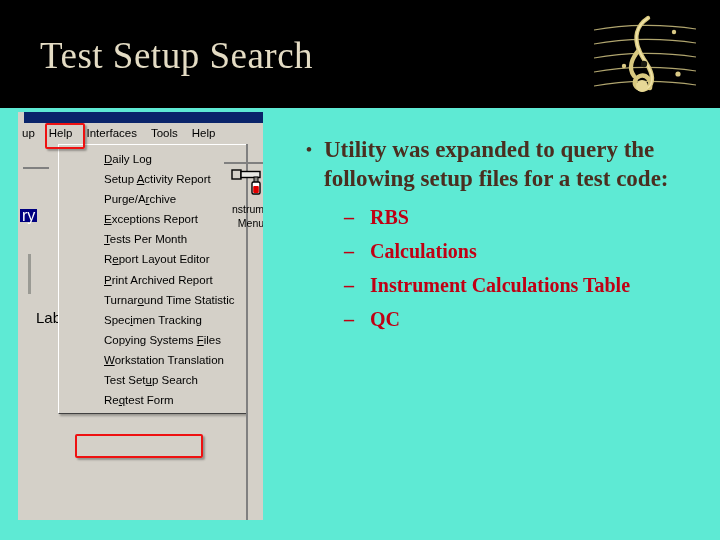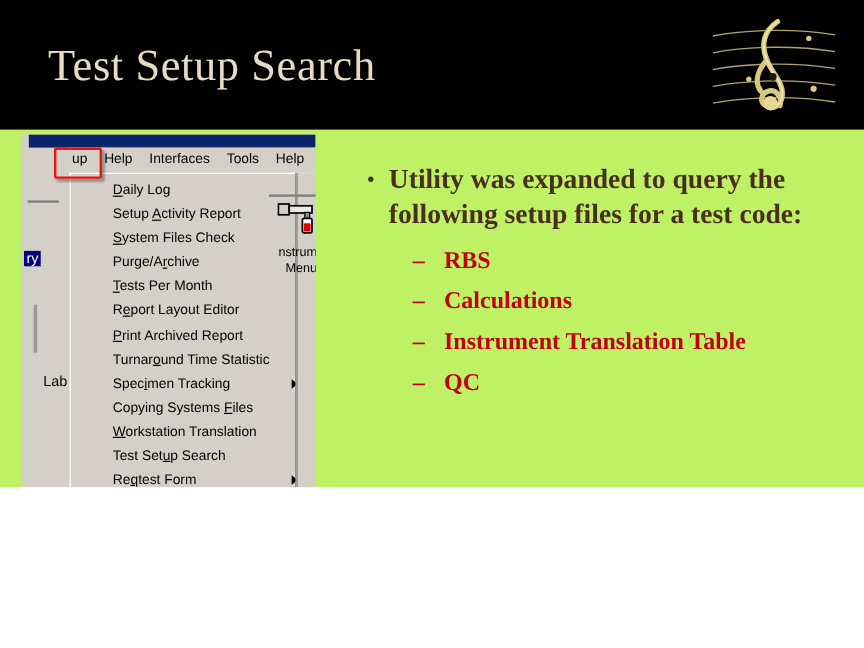--- a/index.html
+++ b/index.html
@@ -6,22 +6,22 @@
     margin: 0;
     padding: 0;
     background: #ffffff;
   }
   body {
     font-family: "Liberation Serif", serif;
   }
   .slide {
     position: relative;
     width: 720px;
-    height: 406px;
-    background: #bef264;
+    height: 540px;
+    background: #5eead4;
     overflow: hidden;
   }
 
   
   .title-band {
     position: absolute;
     left: 0; top: 0;
     width: 720px;
     height: 108px;
     background: #000000;
@@ -114,21 +114,20 @@
     height: 11px;
     background: #0a246a;
   }
   .app-menubar {
     position: absolute;
     left: 0; top: 11px;
     width: 245px;
     height: 21px;
     background: #d4d0c8;
     border-bottom: 1px solid #ffffff;
-    margin-left: 38px;
   }
   .menubar-items {
     position: absolute;
     left: 4px; top: 3px;
     display: flex;
     align-items: center;
     font-size: 11.5px;
     color: #000000;
     white-space: nowrap;
   }
@@ -166,51 +165,51 @@
     width: 26px;
     height: 2px;
     background: #808080;
   }
   .lc-sel {
     position: absolute;
     left: 2px;
     padding: 0 2px;
     background: #000080;
     color: #ffffff;
-    font-size: 12px;
+    font-size: 16px;
     line-height: 13px;
     outline: 1px dotted #d4d0c8;
     text-align: right;
   }
   .lc-vbar {
     position: absolute;
     left: 10px;
     width: 3px;
     background: #9a9a94;
   }
   .lc-text {
     position: absolute;
-    font-size: 12px;
+    font-size: 15px;
     color: #000000;
     line-height: 12px;
   }
 
   
   .menu-panel {
     position: absolute;
     left: 40px;
     top: 32px;
     width: 188px;
     background: #d4d0c8;
     border-top: 1px solid #ffffff;
     border-left: 1px solid #ffffff;
     border-right: 1px solid #404040;
     border-bottom: 1px solid #404040;
     box-shadow: 2px 2px 2px rgba(0,0,0,0.28);
-    padding: 4px 0 3px 8px;
+    padding: 4px 0 3px 18px;
   }
   .menu-item {
     position: relative;
     height: 20.1px;
     line-height: 20.1px;
     padding-left: 27px;
     padding-right: 16px;
     font-size: 11.5px;
     color: #000000;
     white-space: nowrap;
@@ -306,21 +305,21 @@
       <div class="sub-row">
         <span class="sub-mark">–</span>
         <span class="sub-body">RBS</span>
       </div>
       <div class="sub-row">
         <span class="sub-mark">–</span>
         <span class="sub-body">Calculations</span>
       </div>
       <div class="sub-row">
         <span class="sub-mark">–</span>
-        <span class="sub-body">Instrument Translation Table</span>
+        <span class="sub-body">Instrument Calculations Table</span>
       </div>
       <div class="sub-row">
         <span class="sub-mark">–</span>
         <span class="sub-body">QC</span>
       </div>
     </div>
   </div>
 
   <div class="app-shot">
 
@@ -339,22 +338,22 @@
     <div class="app-leftcol">
       <div class="lc-divider" style="top:23px;"></div>
       <div class="lc-sel" style="top:65px;">ry</div>
       <div class="lc-vbar" style="top:110px;height:40px;"></div>
       <div class="lc-text" style="left:18px;top:168px;">Lab</div>
     </div>
 
     <div class="menu-panel" id="menu-panel">
         <div class="menu-item"><span></span><span class="acc">D</span><span>aily Log</span></div>
         <div class="menu-item"><span>Setup </span><span class="acc">A</span><span>ctivity Report</span></div>
-        <div class="menu-item"><span></span><span class="acc">S</span><span>ystem Files Check</span></div>
         <div class="menu-item"><span>Purge/A</span><span class="acc">r</span><span>chive</span></div>
+        <div class="menu-item"><span></span><span class="acc">E</span><span>xceptions Report</span></div>
         <div class="menu-item"><span></span><span class="acc">T</span><span>ests Per Month</span></div>
         <div class="menu-item"><span>R</span><span class="acc">e</span><span>port Layout Editor</span></div>
         <div class="menu-item"><span></span><span class="acc">P</span><span>rint Archived Report</span></div>
         <div class="menu-item"><span>Turnar</span><span class="acc">o</span><span>und Time Statistic</span></div>
         <div class="menu-item"><span>Spec</span><span class="acc">i</span><span>men Tracking</span><span class="submenu-arrow"></span></div>
         <div class="menu-item"><span>Copying Systems </span><span class="acc">F</span><span>iles</span></div>
         <div class="menu-item"><span></span><span class="acc">W</span><span>orkstation Translation</span></div>
         <div class="menu-item"><span>Test Set</span><span class="acc">u</span><span>p Search</span></div>
         <div class="menu-item"><span>Re</span><span class="acc">q</span><span>test Form</span><span class="submenu-arrow"></span></div>
       </div>

